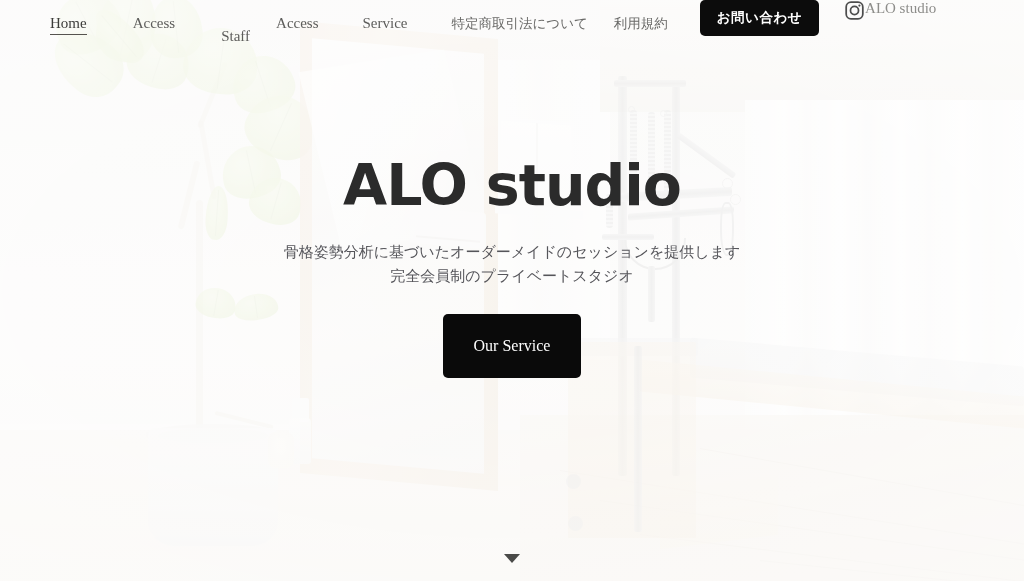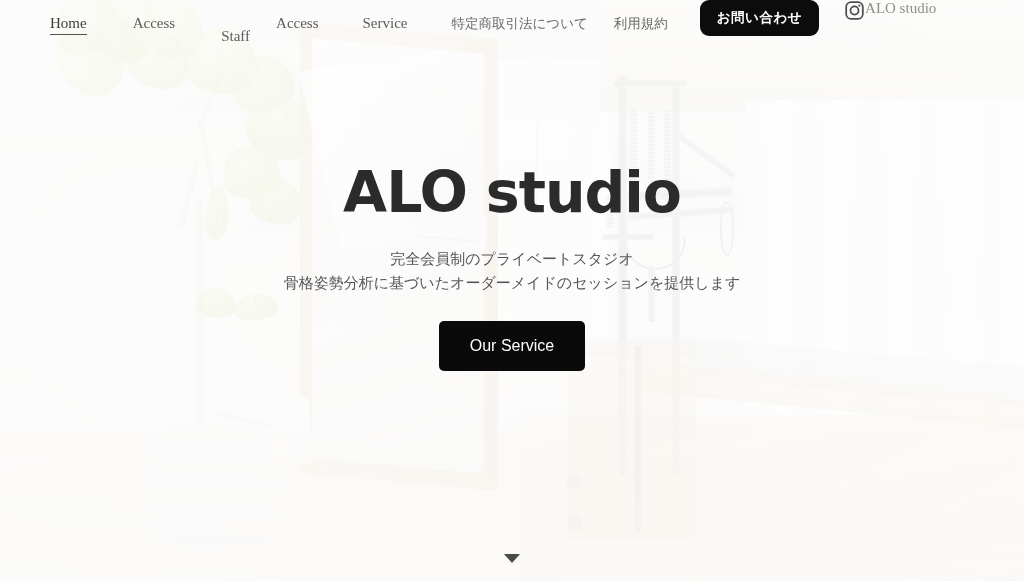--- a/index.html
+++ b/index.html
@@ -132,21 +132,21 @@
 
   
   .hero { position:absolute; left:0; top:0; width:1024px; height:581px; z-index:15;
     display:flex; flex-direction:column; align-items:center; justify-content:center;
     padding-bottom:46px; }
   .hero-title { font-family:"DejaVu Sans", sans-serif; font-weight:bold; font-size:57px;
     color:#2b2b2b; letter-spacing:-1px; line-height:1; margin-bottom:26px; }
   .hero-sub { font-family:"Liberation Serif", serif; font-size:15px; color:#55555a;
     line-height:1.62; text-align:center; margin-bottom:26px; }
   .hero-btn { background:#0a0a0a; color:#fdfdfd; border:none; border-radius:5px;
-    font-family:Liberation Sans, sans-serif; font-size:16px; padding:16px 31px; cursor:pointer; }
+    font-family:Liberation Serif, serif; font-size:16px; padding:23px 31px; cursor:pointer; }
 
   
   .scroll-arrow { position:absolute; left:50%; transform:translateX(-50%); bottom:18px; z-index:18;
     width:0; height:0; border-left:8px solid transparent; border-right:8px solid transparent;
     border-top:9px solid #4a4a48; cursor:pointer; }
 </style>
 </head>
 <body>
 
 <div id="page">
@@ -245,37 +245,37 @@
     <div class="nav-links">
       <a class="nav-link active" style="margin-left:42px;" href="#">Home</a>
       <a class="nav-link" style="margin-left:46px;" href="#">Access</a>
       <a class="nav-link" style="margin-left:46px;margin-top:26px;" href="#">Staff</a>
       <a class="nav-link" style="margin-left:26px;" href="#">Access</a>
       <a class="nav-link" style="margin-left:44px;" href="#">Service</a>
       <a class="nav-link jp" style="margin-left:44px;font-family:Liberation Serif, serif;" href="#">特定商取引法について</a>
       <a class="nav-link jp" style="margin-left:26px;" href="#">利用規約</a>
     </div>
 
-    <button class="contact-btn" style="margin-left:32px;border-radius:9px;">お問い合わせ</button>
+    <button class="contact-btn" style="margin-left:32px;">お問い合わせ</button>
 
     <span style="margin-left:25px;display:flex;align-items:center;">
       <svg class="ig" viewBox="0 0 24 24" fill="none" stroke="#4d4d4d" stroke-width="2">
         <rect x="2.5" y="2.5" width="19" height="19" rx="5.5"></rect>
         <circle cx="12" cy="12" r="4.6"></circle>
         <circle cx="17.6" cy="6.4" r="1.25" fill="#4d4d4d" stroke="none"></circle>
       </svg>
     </span>
 
     <span class="brand" style="margin-left:auto;margin-right:42px;">ALO studio</span>
   </nav>
 
   <div class="hero">
     <h1 class="hero-title">ALO studio</h1>
     <div class="hero-sub">
+      <div>骨格姿勢分析に基づいたオーダーメイドのセッションを提供します</div>
       <div>完全会員制のプライベートスタジオ</div>
-      <div>骨格姿勢分析に基づいたオーダーメイドのセッションを提供します</div>
     </div>
     <button class="hero-btn">Our Service</button>
   </div>
 
   <div class="scroll-arrow"></div>
 
 </div>
 
 </body></html>

